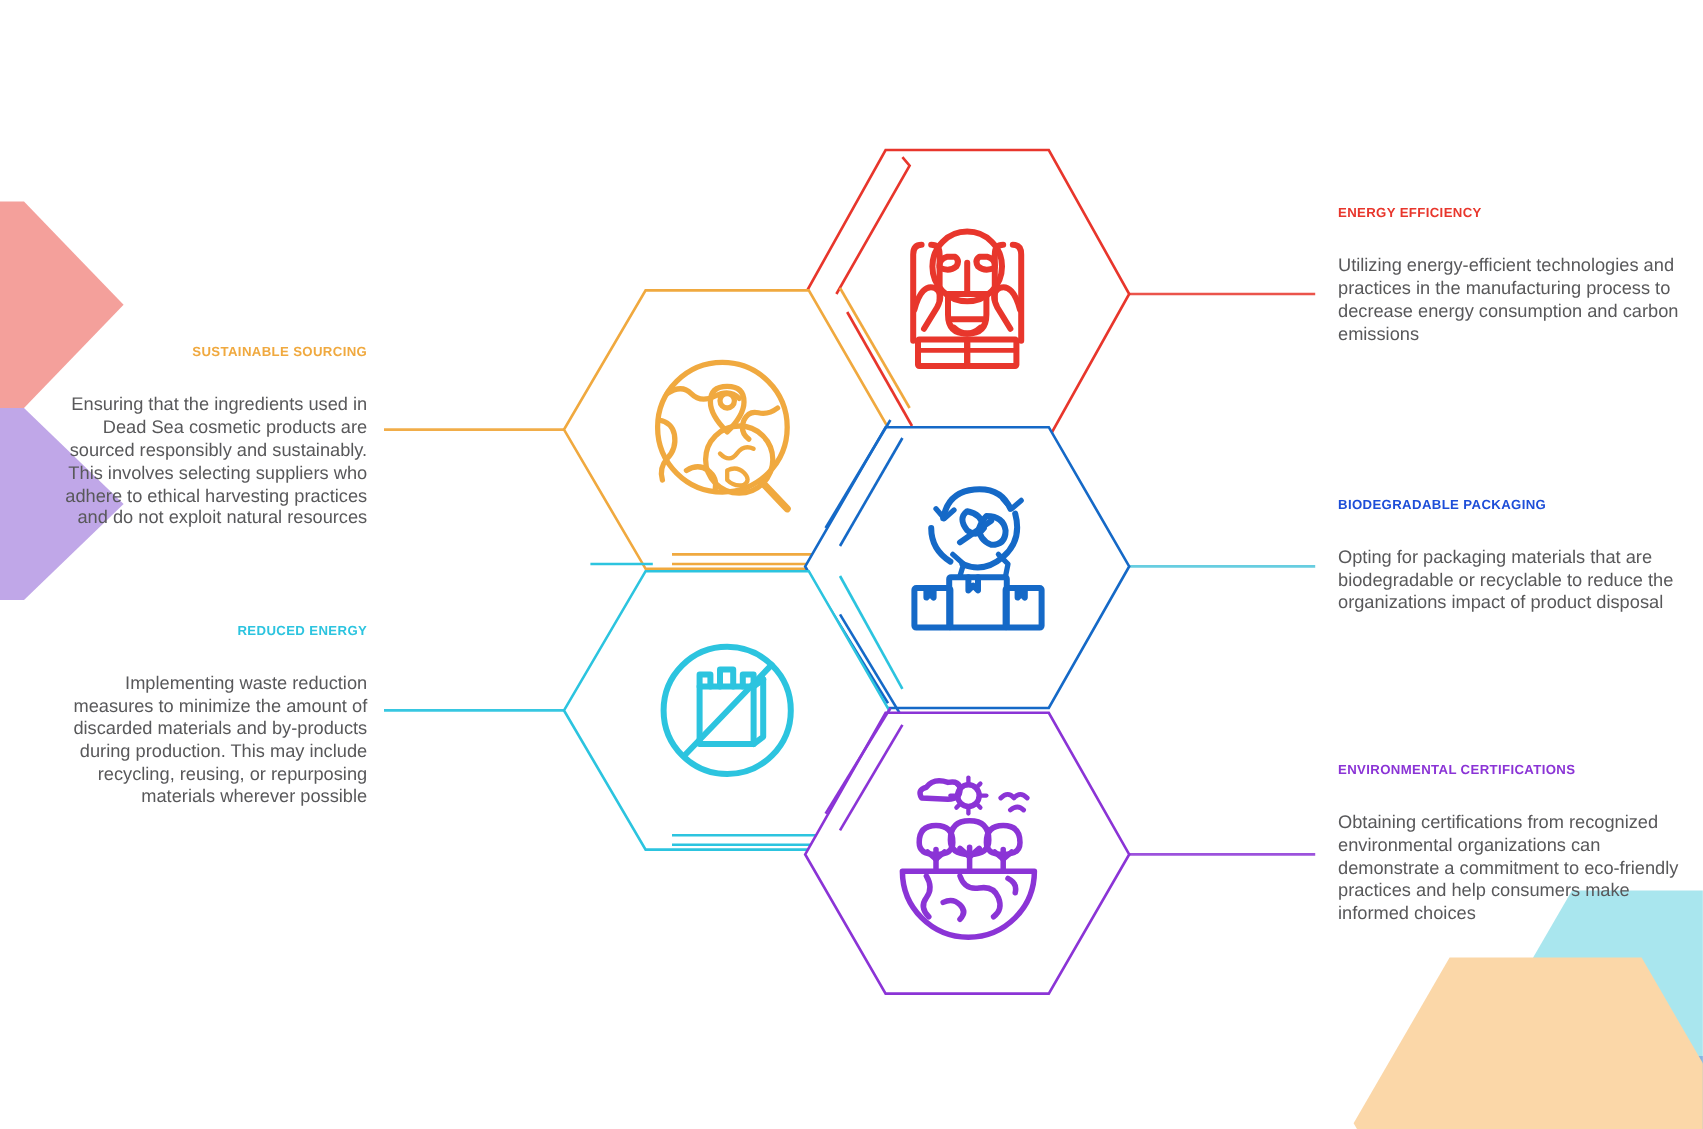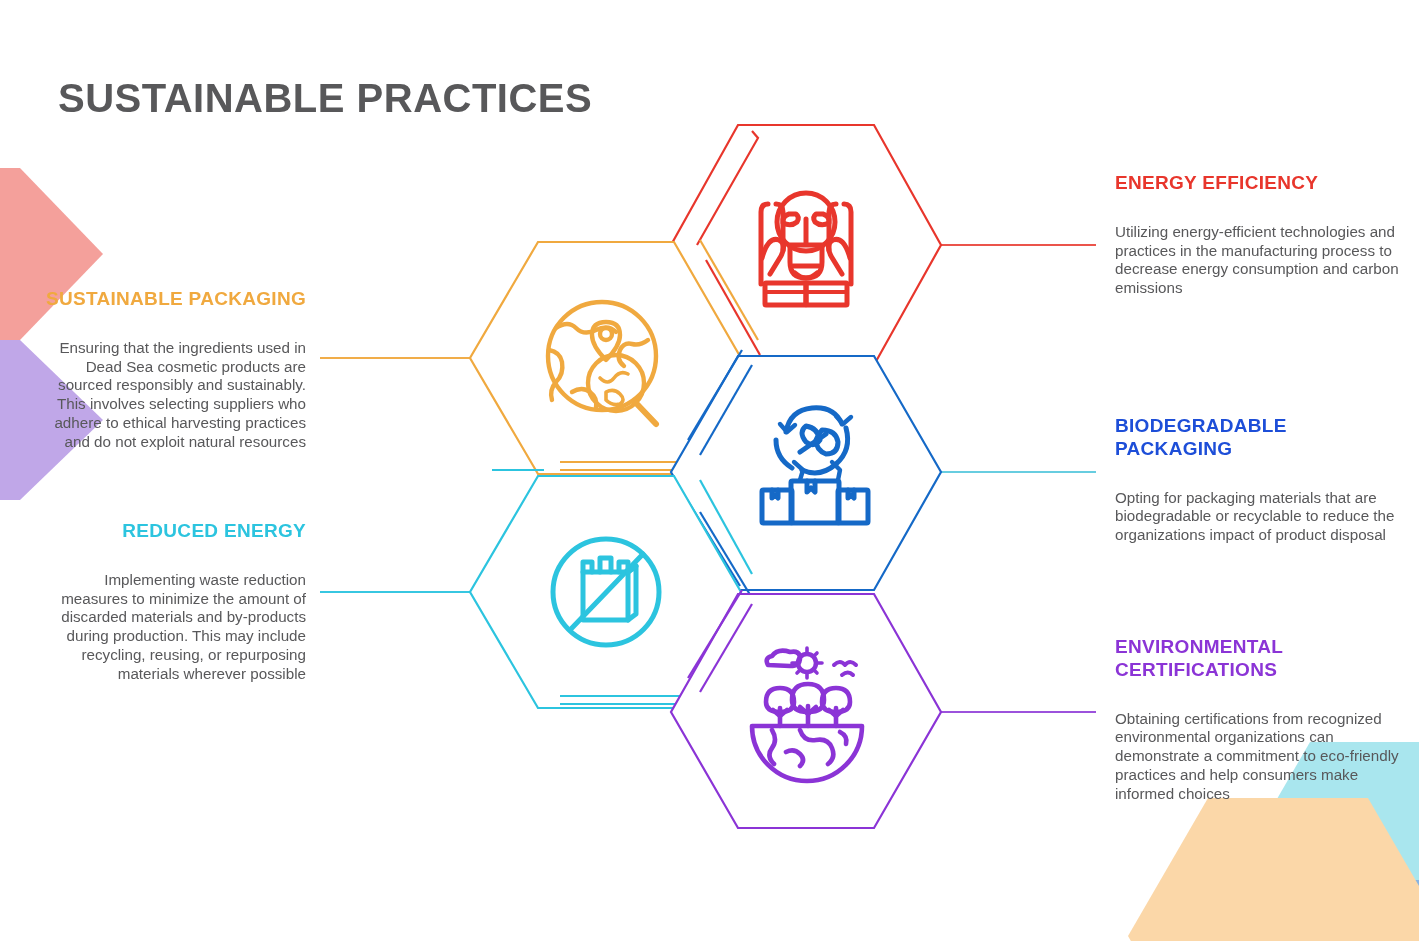--- a/index.html
+++ b/index.html
@@ -19,41 +19,40 @@
     color:#58585a;
     font-family:"Liberation Sans", sans-serif;
   }
 
   
   svg.art { position:absolute; left:0; top:0; width:1419px; height:941px; }
 
   
   .block { position:absolute; width:262px; }
   .block .heading {
-    font-size:19px; font-weight:bold; letter-spacing:0.3px;
+    font-size:11px; font-weight:bold; letter-spacing:0.3px;
     margin-bottom:5px; line-height:1.2;
   }
   .block .body {
     font-size:15.2px; line-height:1.24; color:#58585a;margin-top:28px;
   }
   .block.right { text-align:left; }
   .block.left  { text-align:right; }
 
   .b-energy   { left:1115px; top:172px; width:292px; }
   .b-bio      { left:1115px; top:415px; width:292px; }
   .b-cert     { left:1115px; top:636px; width:292px; }
   .b-sourcing { left:40px;  top:288px; width:266px; }
   .b-waste    { left:40px;  top:520px; width:266px; }
 </style>
 </head>
 <body>
 
 <div class="stage">
 
-  <div id="page-title">SUSTAINABLE PRACTICES</div>
 
   <svg class="art" viewBox="0 0 1419 941" xmlns="http://www.w3.org/2000/svg">
 
     <polygon points="-90,168 20,168 103,254 20,340 -90,340" fill="#f4a09b"></polygon>
     <polygon points="-90,340 20,340 103,420 20,500 -90,500" fill="#c0a7e8"></polygon>
 
     <polygon points="1310,742 1470,742 1550,880 1470,1018 1310,1018 1230,880" fill="#a9e6ee"></polygon>
     <polygon points="1356,880 1516,880 1596,1018 1516,1156 1356,1156 1276,1018" fill="#87b4e3"></polygon>
     <polygon points="1208,798 1368,798 1448,936 1368,1074 1208,1074 1128,936" fill="#fbd7a8"></polygon>
 
@@ -223,21 +222,21 @@
     <div class="heading" style="color:#1d4ed8">BIODEGRADABLE PACKAGING</div>
     <div class="body">Opting for packaging materials that are biodegradable or recyclable to reduce the organizations impact of product disposal</div>
   </div>
 
   <div class="block right b-cert">
     <div class="heading" style="color:#8b34d6">ENVIRONMENTAL CERTIFICATIONS</div>
     <div class="body">Obtaining certifications from recognized environmental organizations can demonstrate a commitment to eco-friendly practices and help consumers make informed choices</div>
   </div>
 
   <div class="block left b-sourcing">
-    <div class="heading" style="color:#f0a93f">SUSTAINABLE PACKAGING</div>
+    <div class="heading" style="color:#f0a93f">SUSTAINABLE SOURCING</div>
     <div class="body">Ensuring that the ingredients used in Dead Sea cosmetic products are sourced responsibly and sustainably. This involves selecting suppliers who adhere to ethical harvesting practices and do not exploit natural resources</div>
   </div>
 
   <div class="block left b-waste">
     <div class="heading" style="color:#2cc4df">REDUCED ENERGY</div>
     <div class="body">Implementing waste reduction measures to minimize the amount of discarded materials and by-products during production. This may include recycling, reusing, or repurposing materials wherever possible</div>
   </div>
 
 </div>
 

